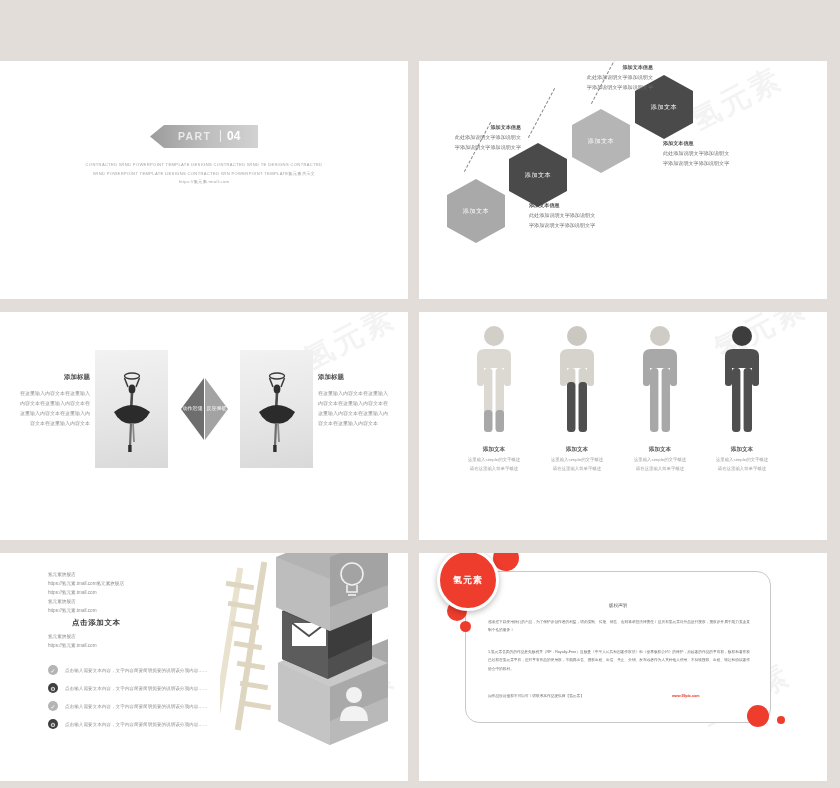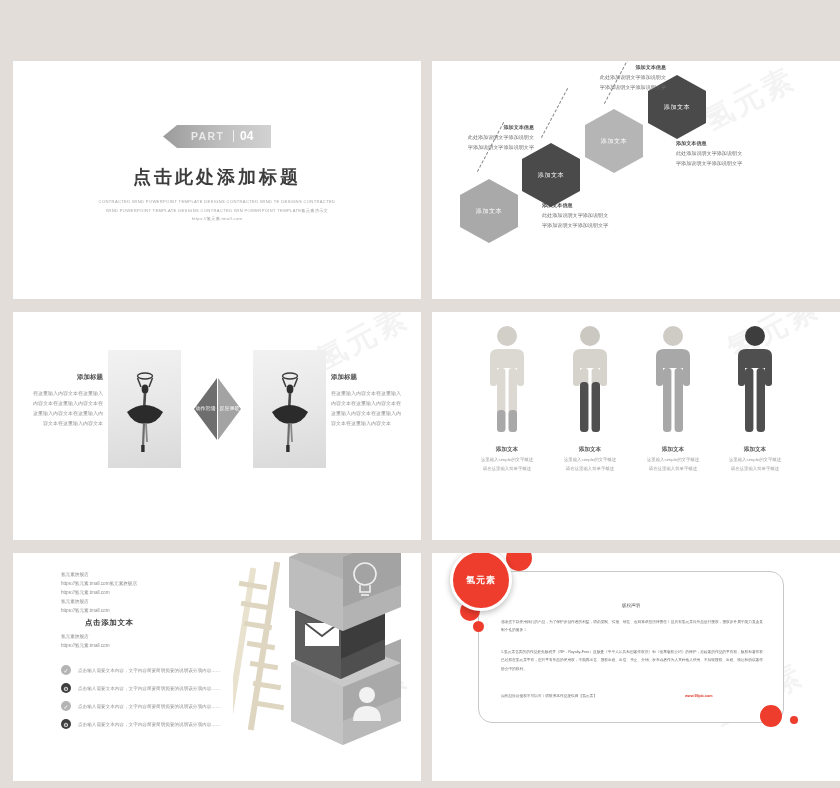--- a/index.html
+++ b/index.html
@@ -8,21 +8,21 @@
     background:#e2ddd8;
     font-family:"Liberation Sans","DejaVu Sans",sans-serif;
     overflow:hidden;
   }
   .grid{
     position:relative;width:840px;height:780px;
     display:grid;
     grid-template-columns:408px 408px;
     grid-template-rows:48px 238px 228px 228px;
     column-gap:11px;row-gap:13px;
-    padding:0 13px;
+    padding:0 0;
     box-sizing:border-box;
   }
   .slide{
     position:relative;background:#fff;overflow:hidden;
   }
   .wm{
     position:absolute;color:#000;opacity:.045;
     font-size:30px;font-weight:bold;letter-spacing:3px;
     transform:rotate(-28deg);pointer-events:none;
     font-family:"DejaVu Sans",sans-serif;
@@ -111,21 +111,20 @@
     
   </div>
 
   <div class="slide">
     <div class="part-wrap">
       <div class="part-arrow">
         <span class="pt">PART</span>
         <span class="bar"></span>
         <span class="pn">04</span>
       </div>
-      <div class="part-title">点击此处添加标题</div>
       <div class="part-sub">
         <div>CONTRACTED WIND POWERPOINT TEMPLATE DESIGNS CONTRACTED WIND TE DESIGNS CONTRACTED</div>
         <div>WIND POWERPOINT TEMPLATE DESIGNS CONTRACTED WIN POWERPOINT TEMPLATE氢元素演示文</div>
         <div class="u">https://氢元素.tmall.com</div>
       </div>
     </div>
   </div>
 
   <div class="slide hexslide">
     <div class="wm" style="left:268px;top:18px;">氢元素</div>

